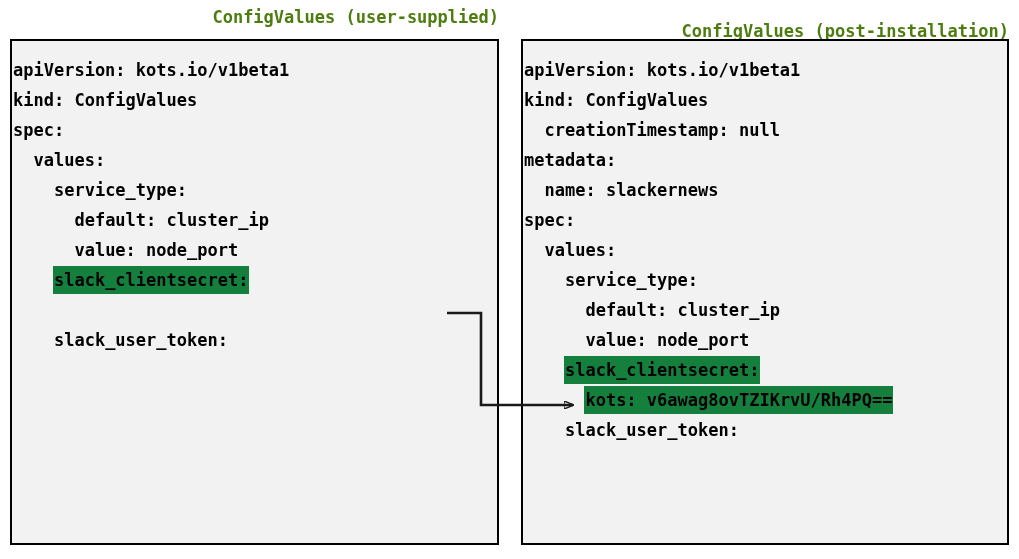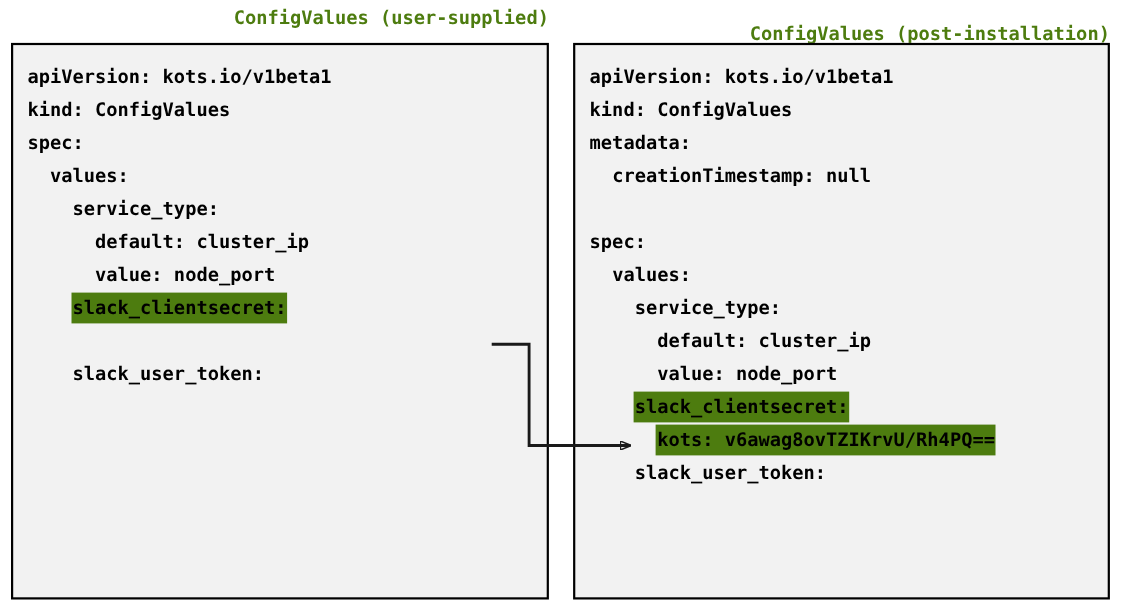--- a/index.html
+++ b/index.html
@@ -57,30 +57,29 @@
 
   .code-line {
     position: relative;
     height: 30px;
     line-height: 30px;
     white-space: pre;
     font-family: "DejaVu Sans Mono", "Liberation Mono", monospace;
     font-size: 17px;
     font-weight: bold;
     color: #000000;
-    padding-left: 12px;
   }
 
   .code-line .seg {
     display: inline-block;
     line-height: 24px;
     padding: 2px 1px 2px 1px;
   }
   .code-line.hl .seg {
-    background: #4d7c0f;
+    background: #15803d;
   }
 
   
   .connector {
     position: absolute;
     left: 0; top: 0;
     width: 1019px;
     height: 559px;
     pointer-events: none;
   }
@@ -107,23 +106,23 @@
         <div class="code-line"><span style="white-space: pre;">      </span></div>
       </div>
   </div>
 
   <div class="panel-title" id="title-right">ConfigValues (post-installation)</div>
 
   <div class="panel" id="panel-right">
     <div class="code-block" id="code-right">
         <div class="code-line"><span style="white-space: pre;"></span><span class="seg">apiVersion: kots.io/v1beta1</span></div>
         <div class="code-line"><span style="white-space: pre;"></span><span class="seg">kind: ConfigValues</span></div>
+        <div class="code-line"><span style="white-space: pre;">  </span><span class="seg">creationTimestamp: null</span></div>
         <div class="code-line"><span style="white-space: pre;"></span><span class="seg">metadata:</span></div>
-        <div class="code-line"><span style="white-space: pre;">  </span><span class="seg">creationTimestamp: null</span></div>
-        <div class="code-line"><span style="white-space: pre;">  </span></div>
+        <div class="code-line"><span style="white-space: pre;">  </span><span class="seg">name: slackernews</span></div>
         <div class="code-line"><span style="white-space: pre;"></span><span class="seg">spec:</span></div>
         <div class="code-line"><span style="white-space: pre;">  </span><span class="seg">values:</span></div>
         <div class="code-line"><span style="white-space: pre;">    </span><span class="seg">service_type:</span></div>
         <div class="code-line"><span style="white-space: pre;">      </span><span class="seg">default: cluster_ip</span></div>
         <div class="code-line"><span style="white-space: pre;">      </span><span class="seg">value: node_port</span></div>
         <div class="code-line hl"><span style="white-space: pre;">    </span><span class="seg">slack_clientsecret:</span></div>
         <div class="code-line hl"><span style="white-space: pre;">      </span><span class="seg">kots: v6awag8ovTZIKrvU/Rh4PQ==</span></div>
         <div class="code-line"><span style="white-space: pre;">    </span><span class="seg">slack_user_token:</span></div>
       </div>
   </div>

